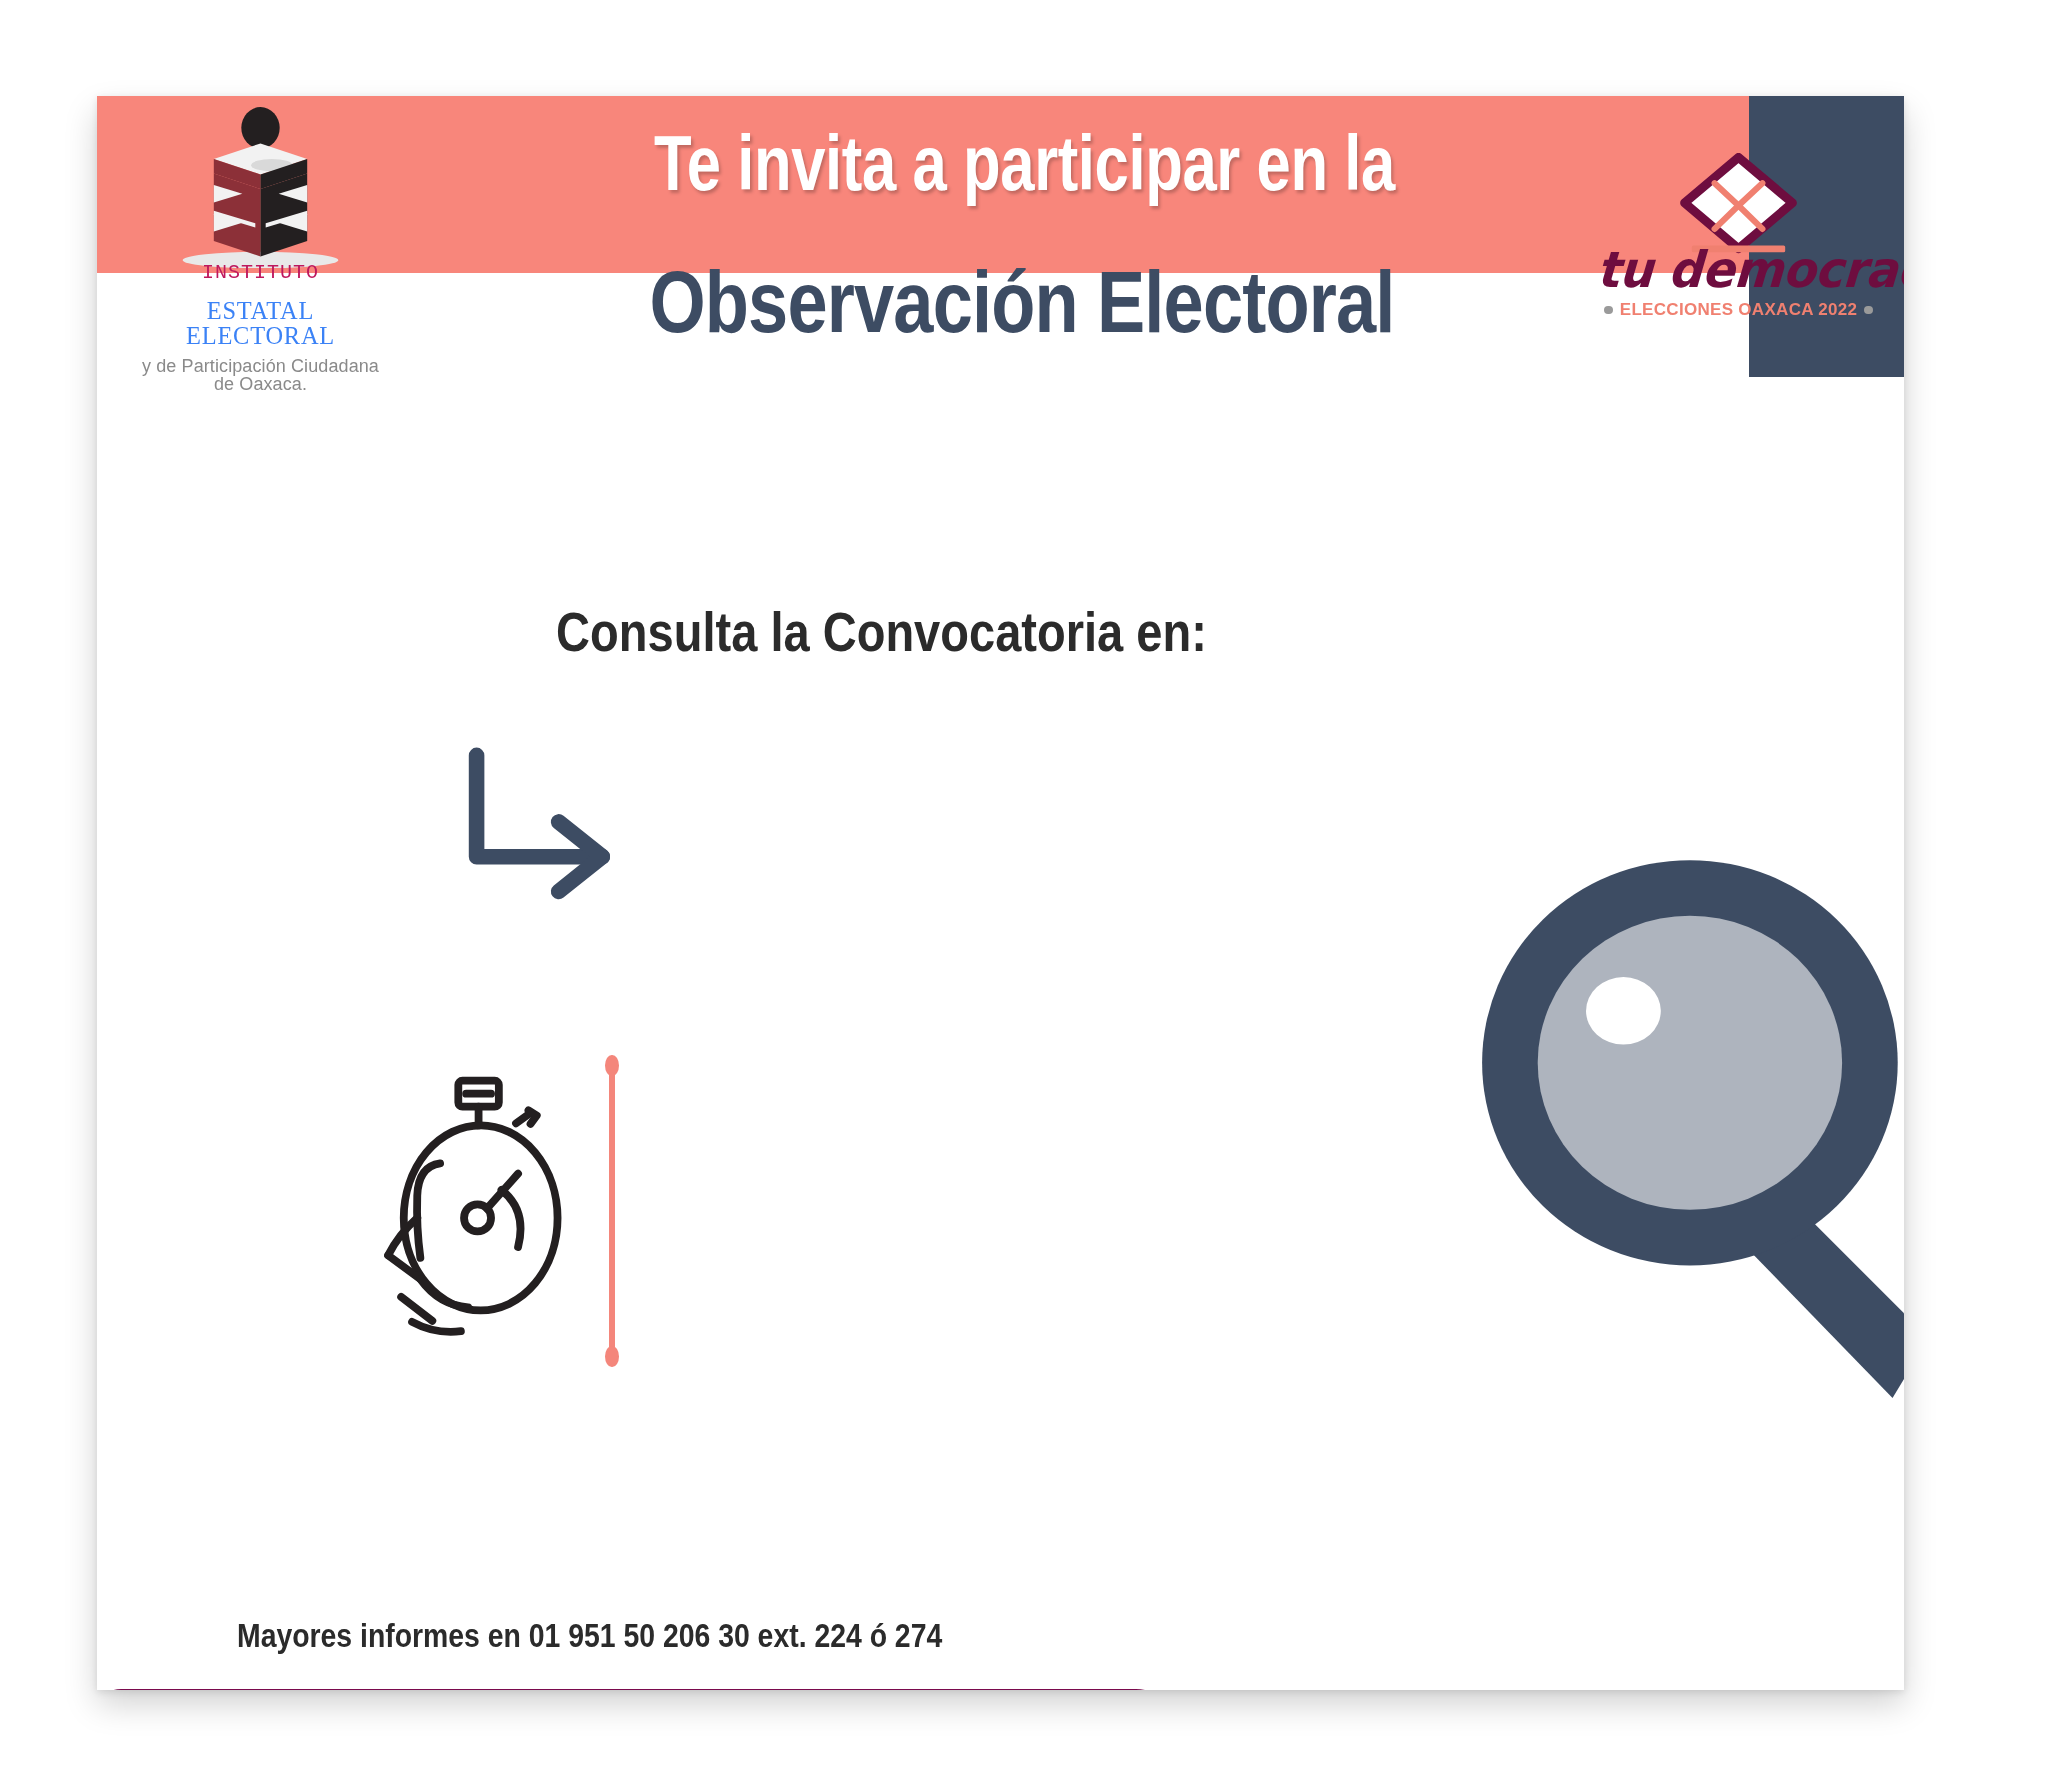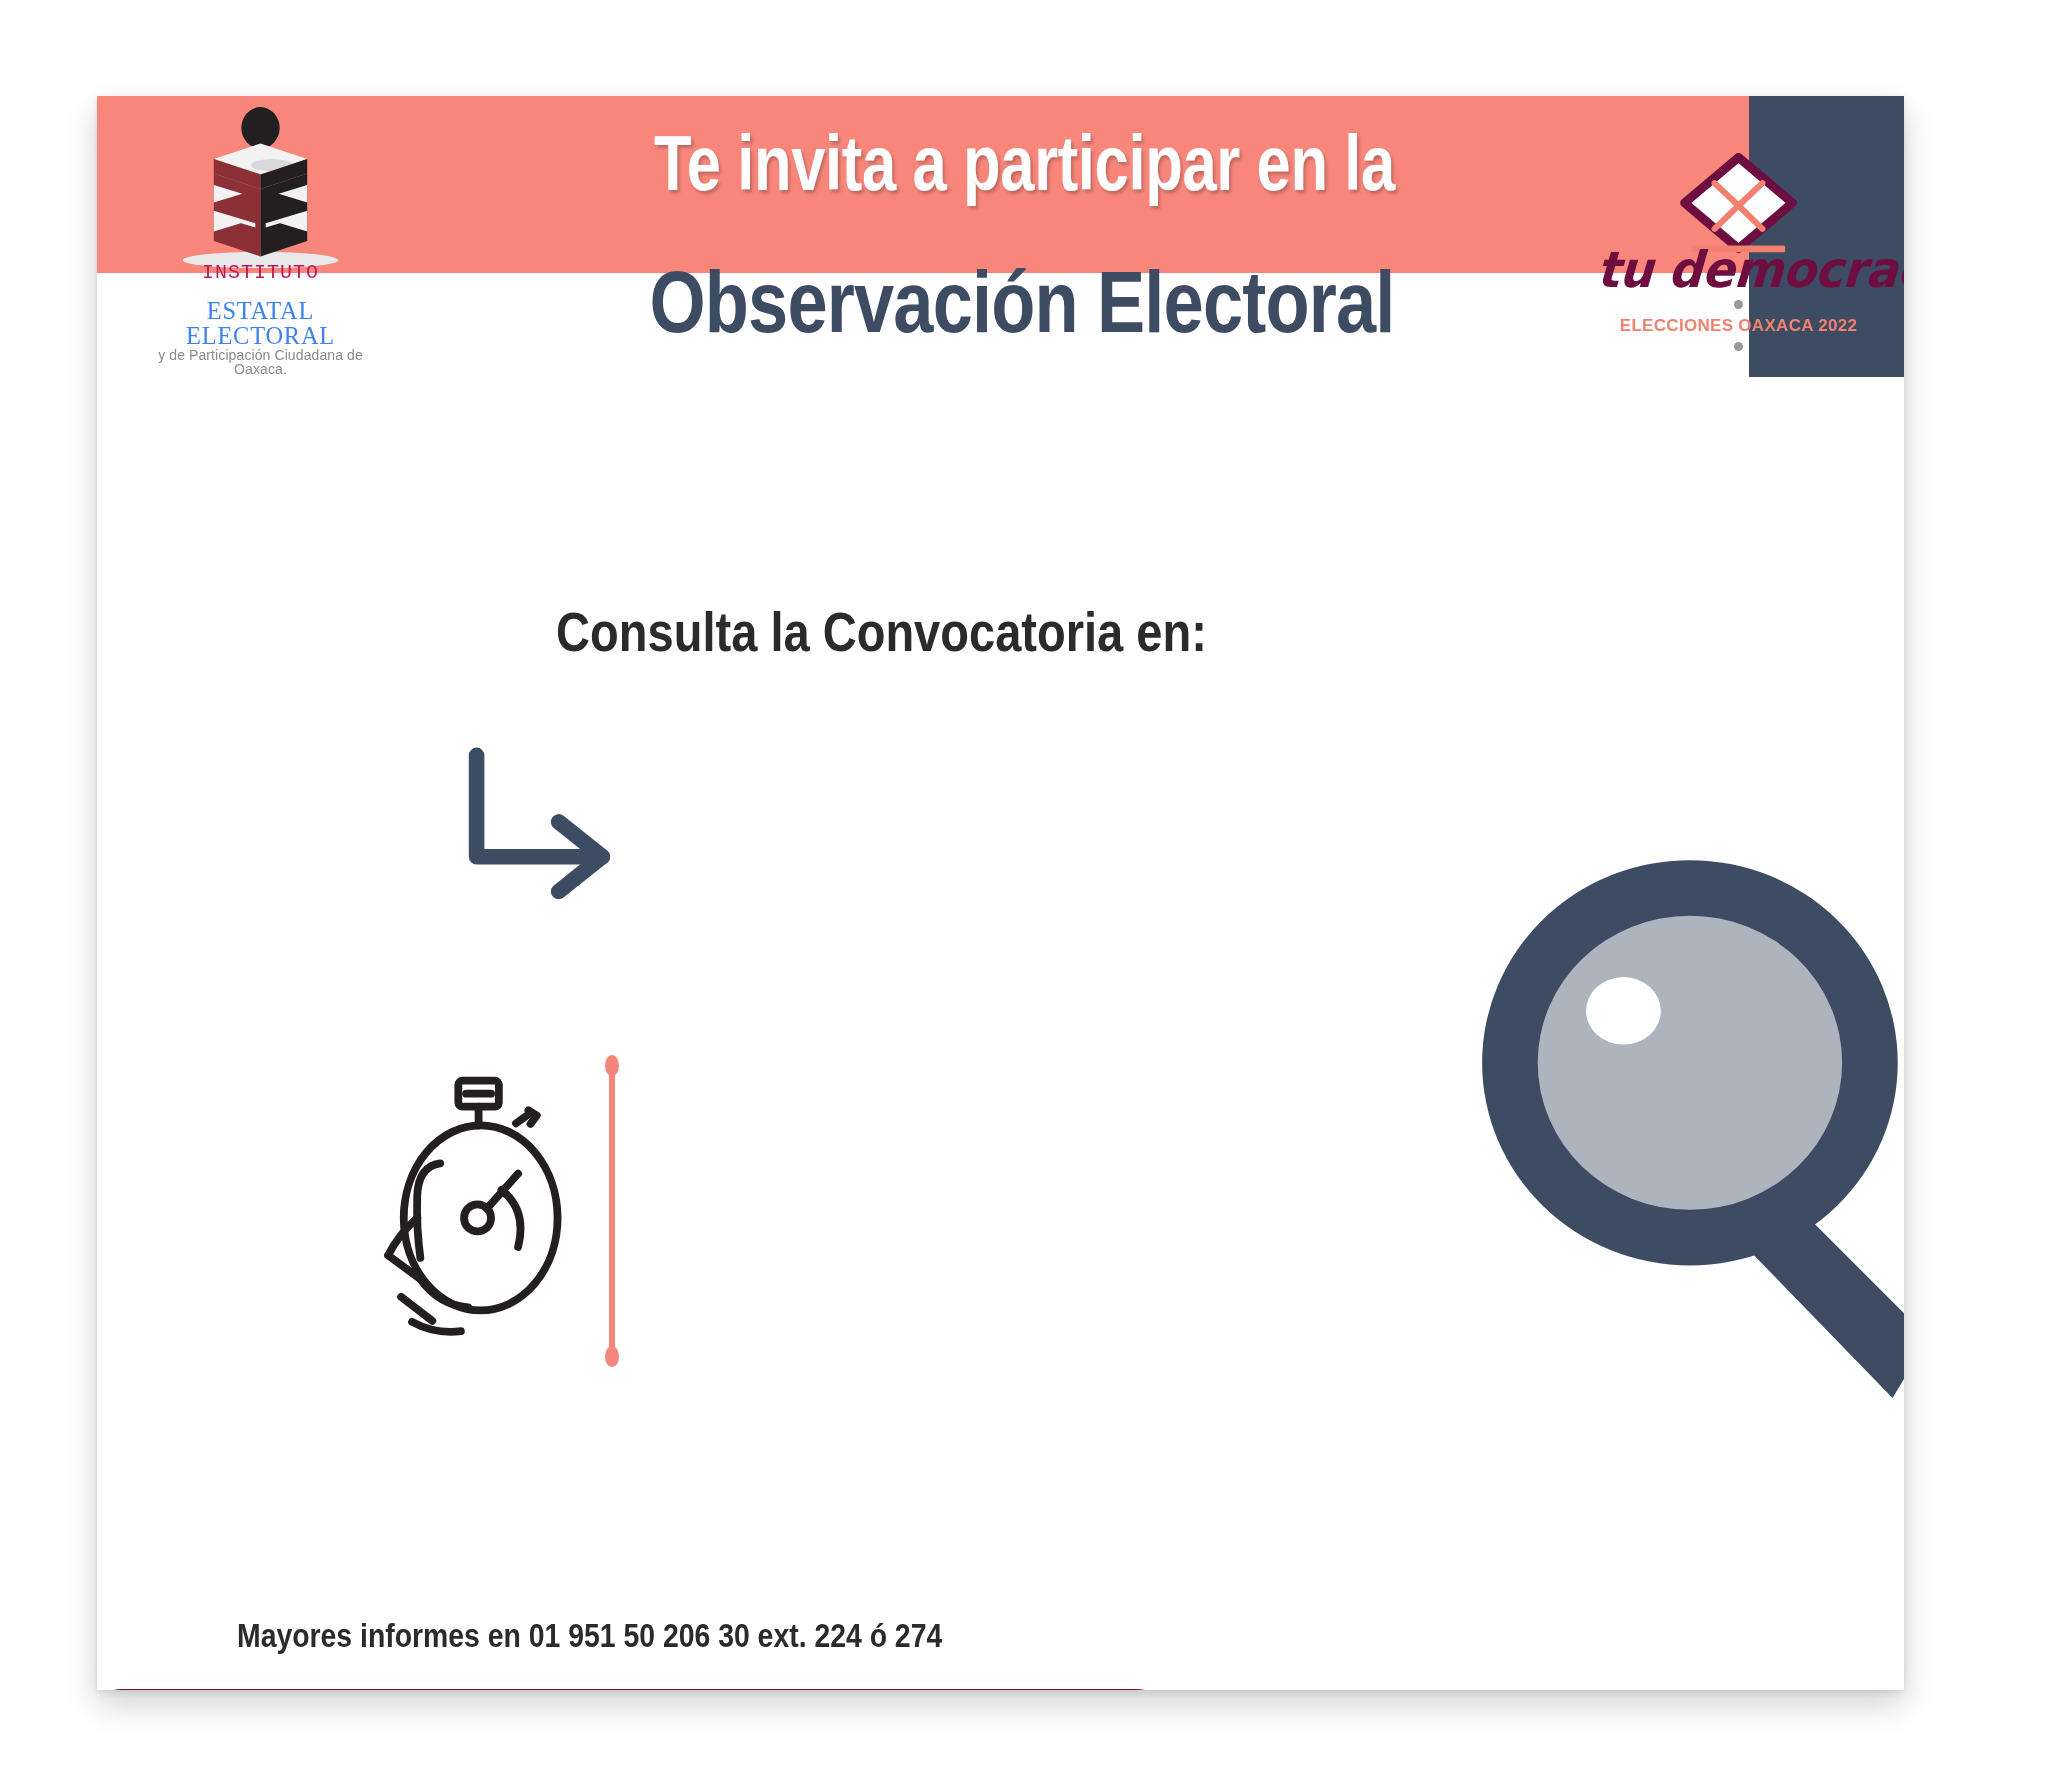--- a/index.html
+++ b/index.html
@@ -71,25 +71,25 @@
   #ieepco-wordmark .wm2 {
     font-family: "Liberation Serif", serif;
     font-size: 24.4px;
     letter-spacing: 0.8px;
     color: #3b82f6;
     display: block;
     margin-top: 16px;
   }
   #ieepco-wordmark .wm3 {
     font-family: "Liberation Sans", sans-serif;
-    font-size: 14px;
+    font-size: 18px;
     letter-spacing: 0.1px;
     color: #8a8a8a;
     display: block;
-    margin-top: 0;
+    margin-top: 9px;
   }
 
   
   #headline-invite {
     position: absolute;
     left: 374px;
     top: 23.4px;
     width: 1107px;
     text-align: center;
     font-size: 77px;
@@ -142,21 +142,20 @@
   }
   #td-sub-row {
     position: absolute;
     left: 0;
     top: 147px;
     width: 291px;
     display: flex;
     align-items: center;
     justify-content: center;
     gap: 6.8px;
-    flex-direction: column;
   }
   #td-sub-row .dot {
     width: 8.8px; height: 8.8px; border-radius: 50%;
     background: #9a9a9a; flex: 0 0 auto;
   }
   #td-sub-text {
     font-size: 17px;
     font-weight: bold;
     color: #F08070;
     letter-spacing: 0.3px;

